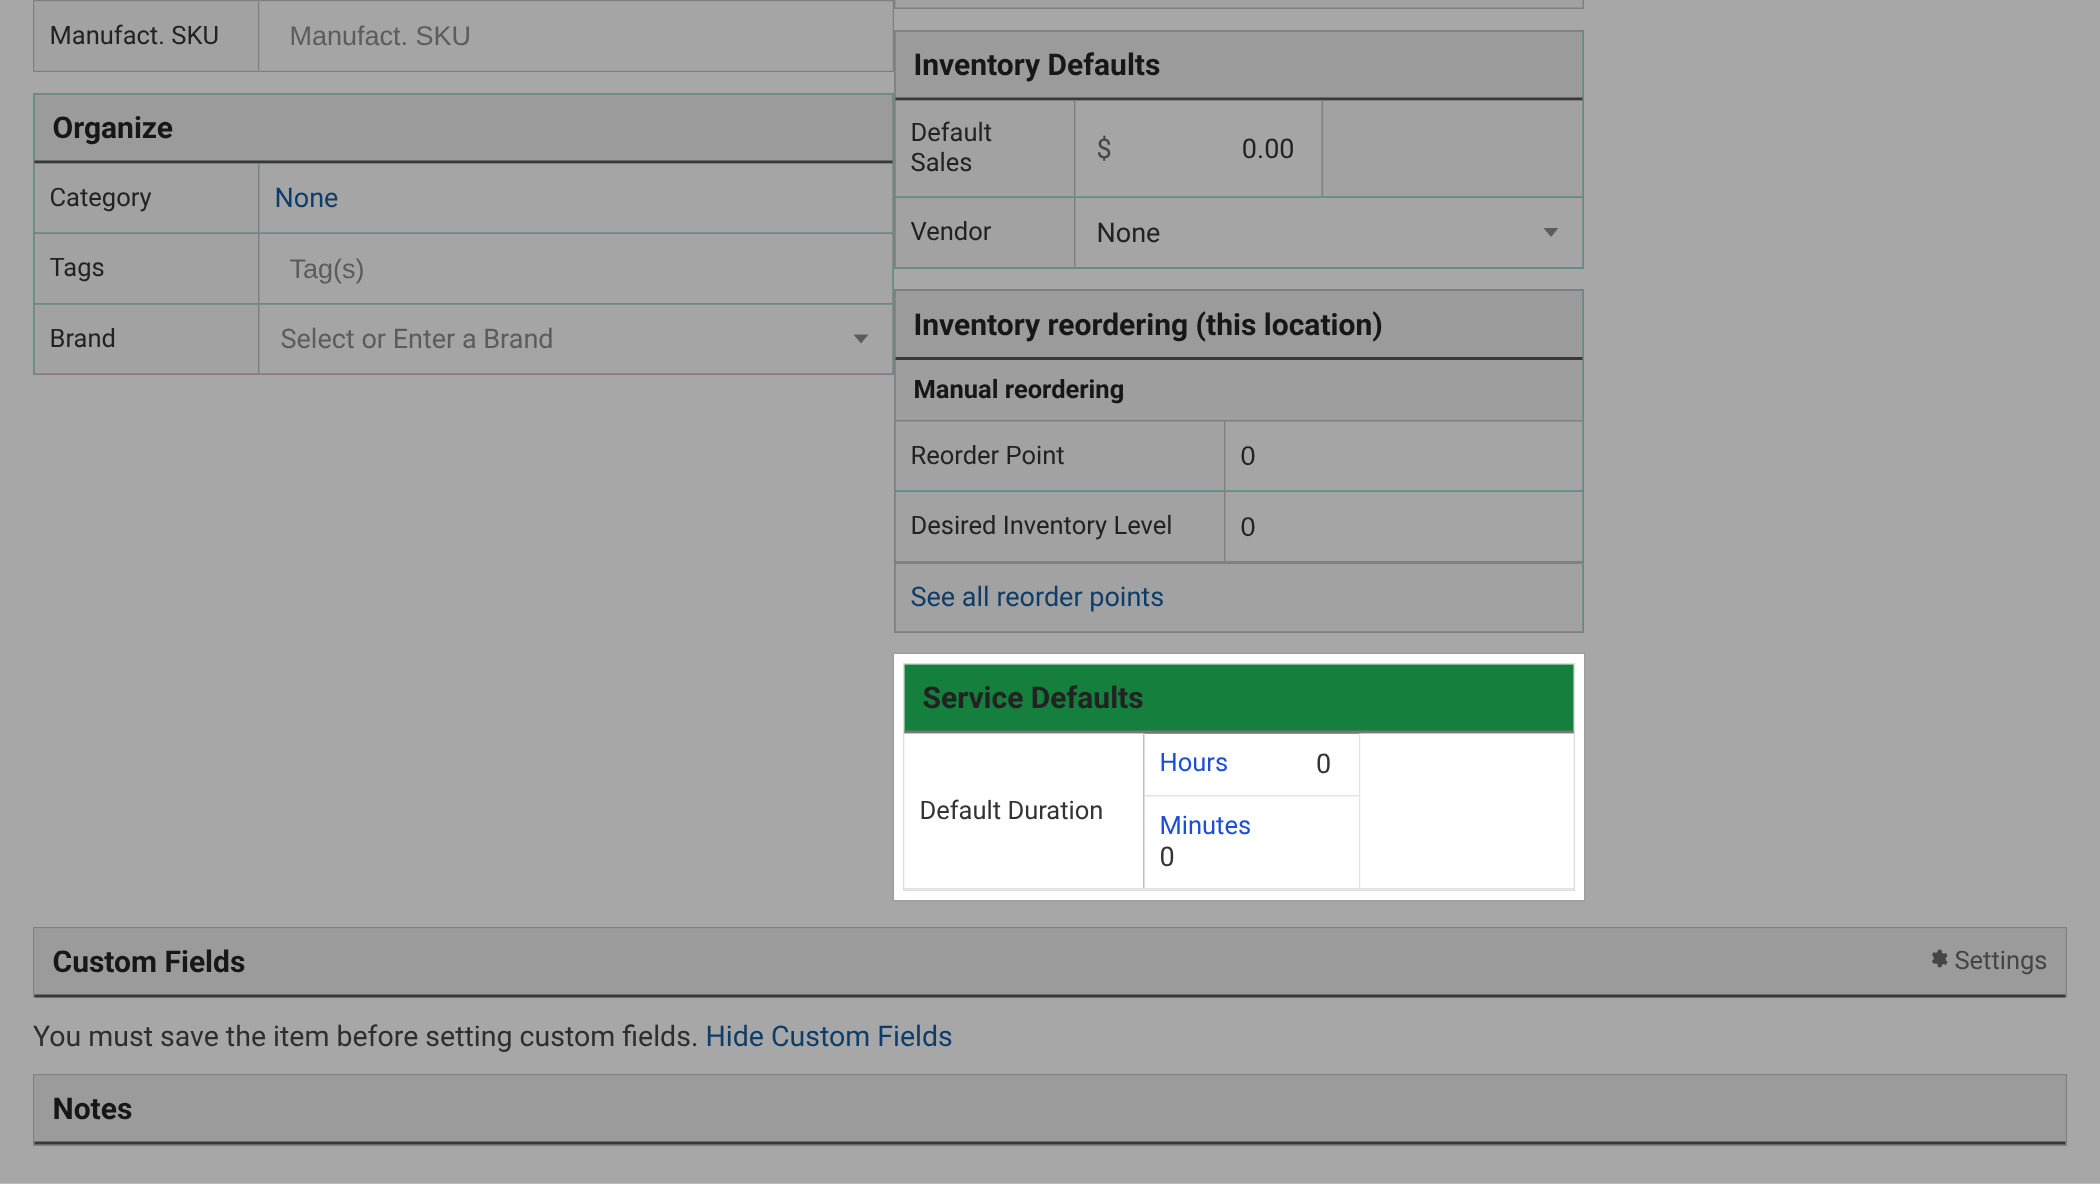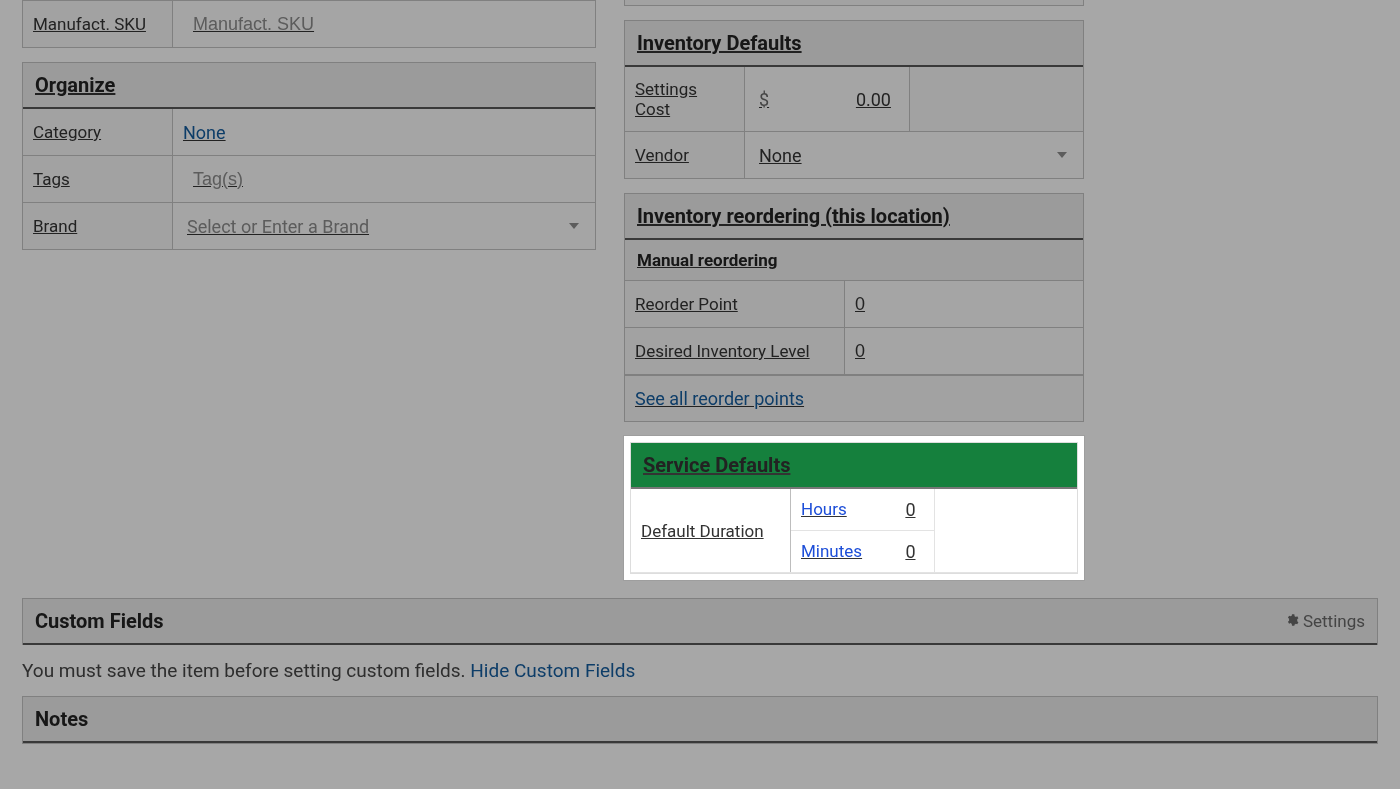--- a/index.html
+++ b/index.html
@@ -20,24 +20,22 @@
     z-index: 10;
     pointer-events: none;
   }
   .page {
     position: relative;
     padding: 0;
   }
 
   .two-col {
     display: flex;
-    gap: 28px;
     padding-left: 22px;
     padding-top: 0;
-    text-decoration: underline;
   }
   .col {
     width: 574px;
     flex: none;
   }
   .col-right {
     width: 460px;
     flex: none;
   }
 
@@ -169,21 +167,21 @@
     display:flex;
     flex-direction:column;
     flex:1;
   }
   .duration-row {
     display:flex;
     justify-content:space-between;
     padding:10px 18px 10px 10px;
     border-bottom:1px solid #e3e3e3;
   }
-  .duration-row:last-child { border-bottom:none; }
+  .duration-row:last-child { border-bottom:none;flex-direction:column; }
   .duration-row .dur-lbl { color:#1d4ed8; font-size:17px; }
   .duration-row .dur-val { color:#333; font-size:18px; }
 
   
   .full {
     margin: 0 22px;
   }
   .full .panel { width:100%; }
   .panel-header.with-action {
     display:flex;
@@ -284,21 +282,21 @@
         </div>
       </div>
     </div>
 
     <div class="col-right">
       <div class="stub"></div>
 
       <div class="panel">
         <div class="panel-header">Inventory Defaults</div>
         <div class="row">
-          <div class="lbl" style="width:120px">Settings Cost</div>
+          <div class="lbl" style="width:120px">Default Sales</div>
           <div class="val" style="max-width:165px;border-right:1px solid #bdbdbd;">
             <div class="money-val">
               <span class="currency">$</span>
               <span class="money-amount">0.00</span>
             </div>
           </div>
           <div class="val" style="background:#efefef"></div>
         </div>
         <div class="row">
           <div class="lbl" style="width:120px">Vendor</div>

